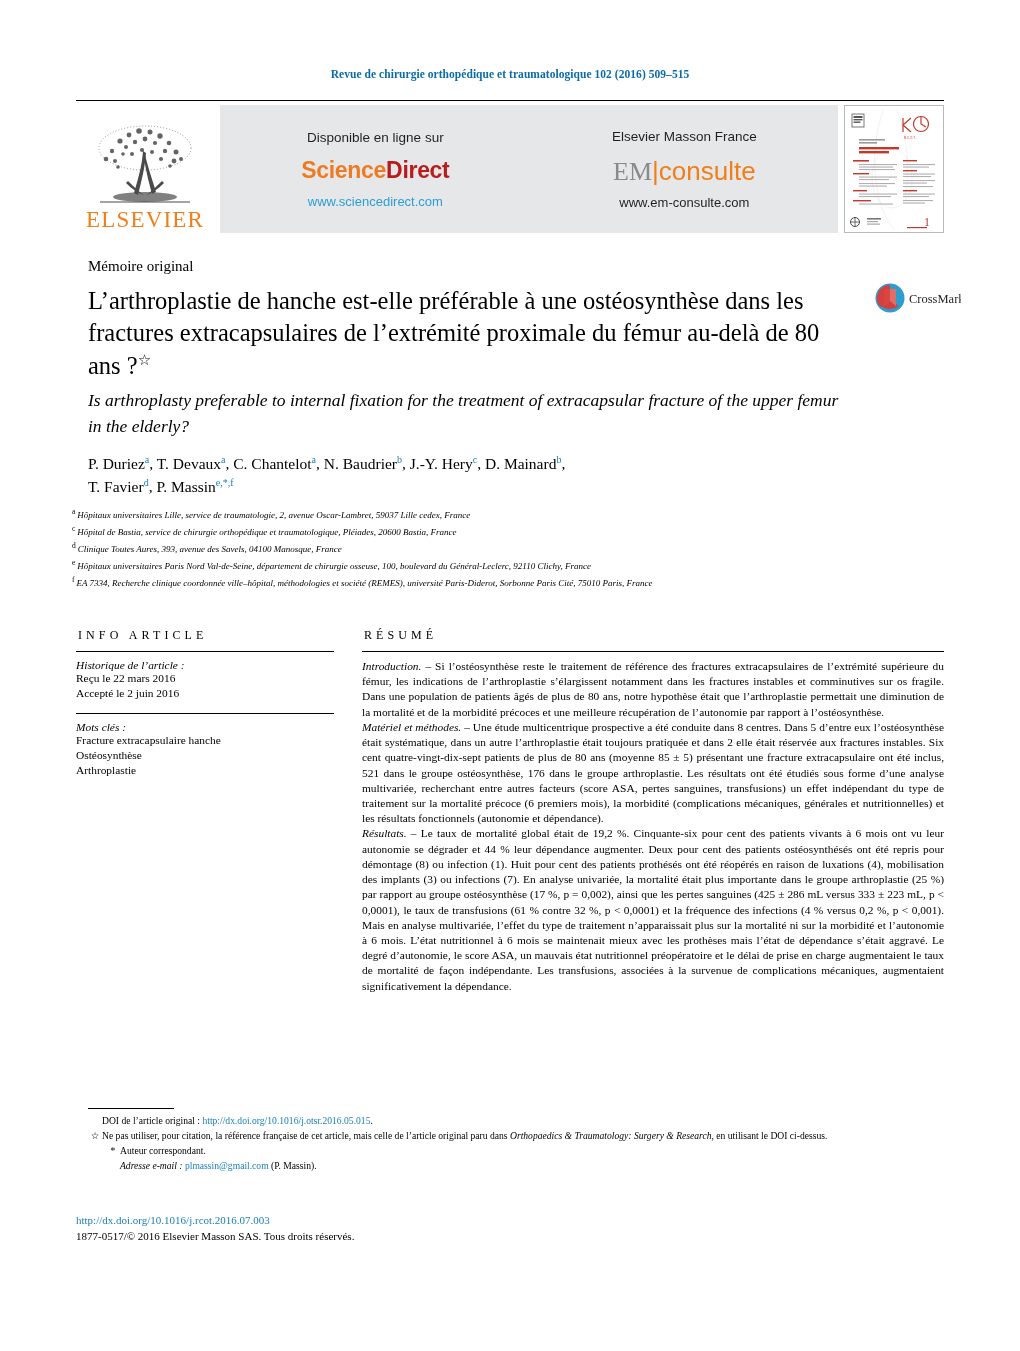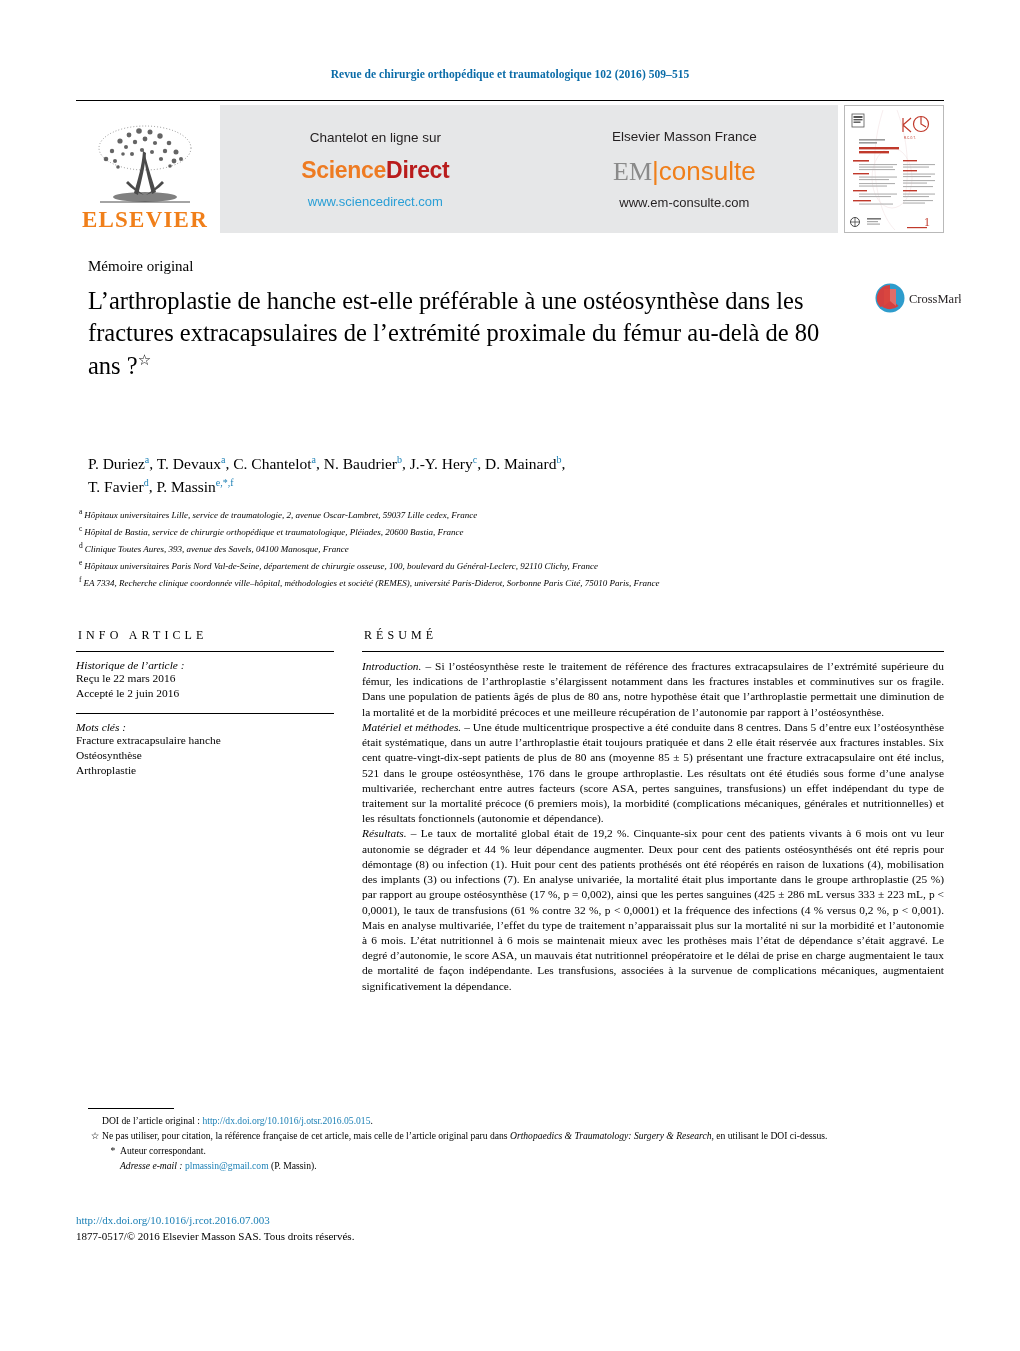--- a/index.html
+++ b/index.html
@@ -60,21 +60,20 @@
     padding-bottom: 2px;
   }
   .tree-svg { display:block; }
   .elsevier-word {
     font-family: "Liberation Serif", serif;
     color: #f07f1a;
     font-size: 23px;
     letter-spacing: 1.2px;
     line-height: 1;
     margin-top: 1px;
-    font-weight: bold;
   }
   .grey-band {
     flex: 1;
     background: #e6e7e8;
     display: flex;
     align-items: center;
     justify-content: space-around;
     margin-left: 6px;
     margin-right: 6px;
   }
@@ -147,21 +146,21 @@
     position: absolute;
     top: 453px; left: 88px;
     width: 790px;
     font-size: 15.5px;
     line-height: 1.45;
   }
   .authors sup { color: #1a7fb5; font-size: 10px; }
 
   .affiliations {
     position: absolute;
-    top: 506px; left: 79px;
+    top: 506px; left: 72px;
     width: 830px;
     font-size: 9px;
     font-style: italic;
     line-height: 1.68;
   }
   .affiliations sup { font-style: normal; font-size: 7.5px; padding-right:2px;}
 
   
   .abs-wrap {
     position: absolute;
@@ -280,21 +279,21 @@
             <path d="M82 62 C76 68, 70 72, 64 74 C70 70, 76 64, 80 60 Z"></path>
             <ellipse cx="63" cy="76" rx="32" ry="5" opacity="0.7"></ellipse>
           </g>
           <line x1="18" y1="81" x2="108" y2="81" stroke="#4a4a4a" stroke-width="1.1"></line>
         </svg>
         <div class="elsevier-word">ELSEVIER</div>
       </div>
 
       <div class="grey-band">
         <div class="band-col">
-          <div class="band-head">Chantelot en ligne sur</div>
+          <div class="band-head">Disponible en ligne sur</div>
           <div class="sd-logo">
             <span class="sd-science">Science</span><span class="sd-direct">Direct</span>
           </div>
           <div class="sd-url">www.sciencedirect.com</div>
         </div>
 
         <div class="band-col">
           <div class="band-head">Elsevier Masson France</div>
           <div class="em-logo">
             <span class="em-em">EM</span><span class="em-bar">|</span><span class="em-consulte">consulte</span>
@@ -388,20 +387,21 @@
       <text x="34" y="21" font-family="Liberation Serif" font-size="12.5" fill="#231f20">CrossMark</text>
     </svg>
   </div>
 
   <div class="doc-type">Mémoire original</div>
 
   <div class="title-fr">
     <span>L’arthroplastie de hanche est-elle préférable à une ostéosynthèse dans les fractures extracapsulaires de l’extrémité proximale du fémur au-delà de 80 ans ?</span><span class="star">☆</span>
   </div>
 
+  <div class="title-en">Is arthroplasty preferable to internal fixation for the treatment of extracapsular fracture of the upper femur in the elderly?</div>
 
   <div class="authors">
     <span>P. Duriez</span><sup>a</sup>, <span>T. Devaux</span><sup>a</sup>, <span>C. Chantelot</span><sup>a</sup>, <span>N. Baudrier</span><sup>b</sup>, <span>J.-Y. Hery</span><sup>c</sup>, <span>D. Mainard</span><sup>b</sup>,<br>
     <span>T. Favier</span><sup>d</sup>, <span>P. Massin</span><sup>e,<span class="star">*</span>,f</sup>
   </div>
 
   <div class="affiliations">
     <div><sup>a</sup><span>Hôpitaux universitaires Lille, service de traumatologie, 2, avenue Oscar-Lambret, 59037 Lille cedex, France</span></div>
     <div><sup>c</sup><span>Hôpital de Bastia, service de chirurgie orthopédique et traumatologique, Pléiades, 20600 Bastia, France</span></div>
     <div><sup>d</sup><span>Clinique Toutes Aures, 393, avenue des Savels, 04100 Manosque, France</span></div>

